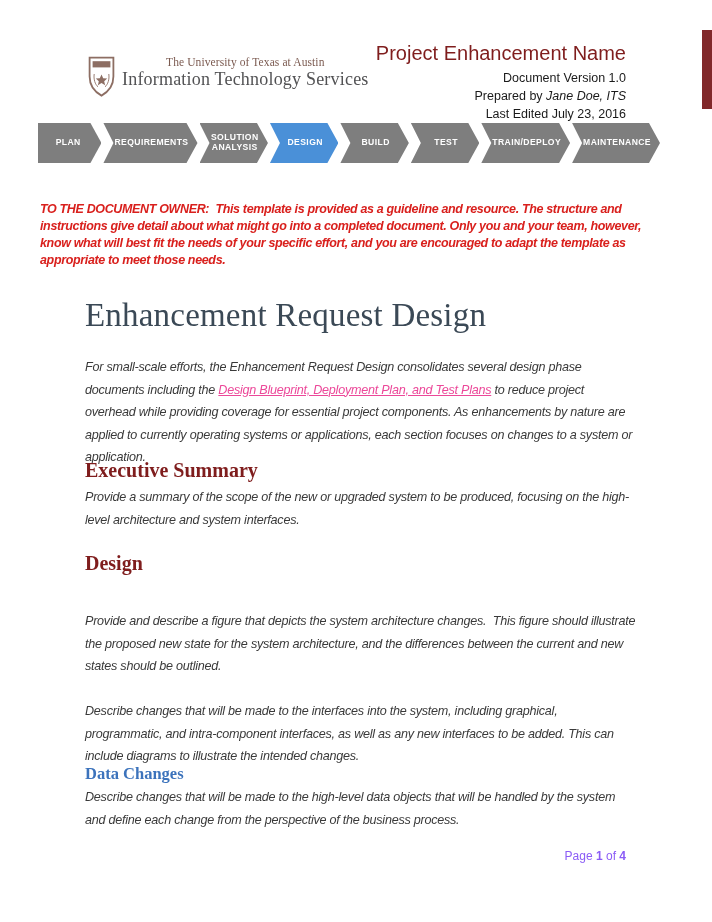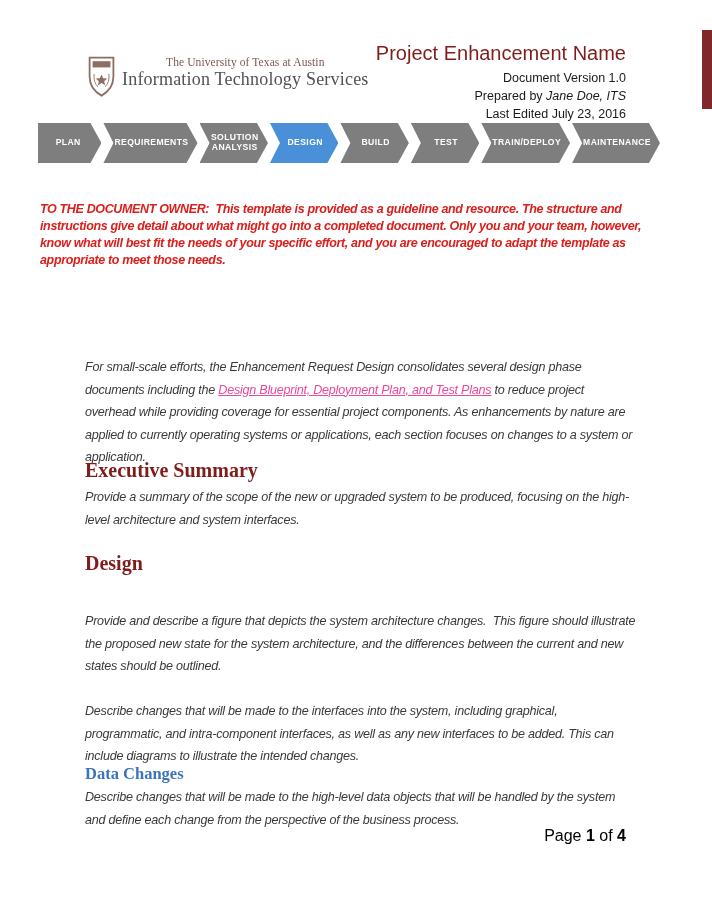--- a/index.html
+++ b/index.html
@@ -63,21 +63,21 @@
   .h3 {
     position:absolute; left:85px;
     font-family:"Liberation Serif", serif; font-weight:bold; font-size:16.5px; color:#3c73bc;
   }
   .h2.exec { top:459px; }   .bt.exec-body { top:486px; }
   .h2.design { top:552px; }
   .h3.arch { top:588px; }   .bt.arch-body { top:610px; }
   .h3.iface { top:678px; }  .bt.iface-body { top:700px; }
   .h3.data { top:764px; }   .bt.data-body { top:786px; }
 
-  .footer { position:absolute; top:827px; right:86px; font-size:16px; color:#000000; }
+  .footer { position:absolute; top:849px; right:86px; font-size:12px; color:#8b5cf6; }
   .footer b { font-weight:bold; }
 </style>
 </head>
 <body>
 
 <div class="page">
 
   <div class="accent-bar"></div>
 
   <div class="brand">
@@ -109,20 +109,21 @@
     <div class="chev">SOLUTION ANALYSIS</div>
     <div class="chev active">DESIGN</div>
     <div class="chev">BUILD</div>
     <div class="chev">TEST</div>
     <div class="chev">TRAIN/DEPLOY</div>
     <div class="chev">MAINTENANCE</div>
   </div>
 
   <div class="notice"><span>TO THE DOCUMENT OWNER:</span><span>  This template is provided as a guideline and resource. The structure and instructions give detail about what might go into a completed document. Only you and your team, however, know what will best fit the needs of your specific effort, and you are encouraged to adapt the template as appropriate to meet those needs.</span></div>
 
+  <div class="doc-title">Enhancement Request Design</div>
 
   <div class="body-text intro"><span>For small-scale efforts, the Enhancement Request Design consolidates several design phase documents including the </span><span class="link">Design Blueprint, Deployment Plan, and Test Plans</span><span> to reduce project overhead while providing coverage for essential project components. As enhancements by nature are applied to currently operating systems or applications, each section focuses on changes to a system or application.</span></div>
 
   <div class="h2 exec">Executive Summary</div>
   <div class="body-text bt exec-body" style="top:486px">Provide a summary of the scope of the new or upgraded system to be produced, focusing on the high-level architecture and system interfaces.</div>
 
   <div class="h2 design">Design</div>
 
   <div class="body-text bt arch-body" style="top:610px">Provide and describe a figure that depicts the system architecture changes.  This figure should illustrate the proposed new state for the system architecture, and the differences between the current and new states should be outlined.</div>
 

